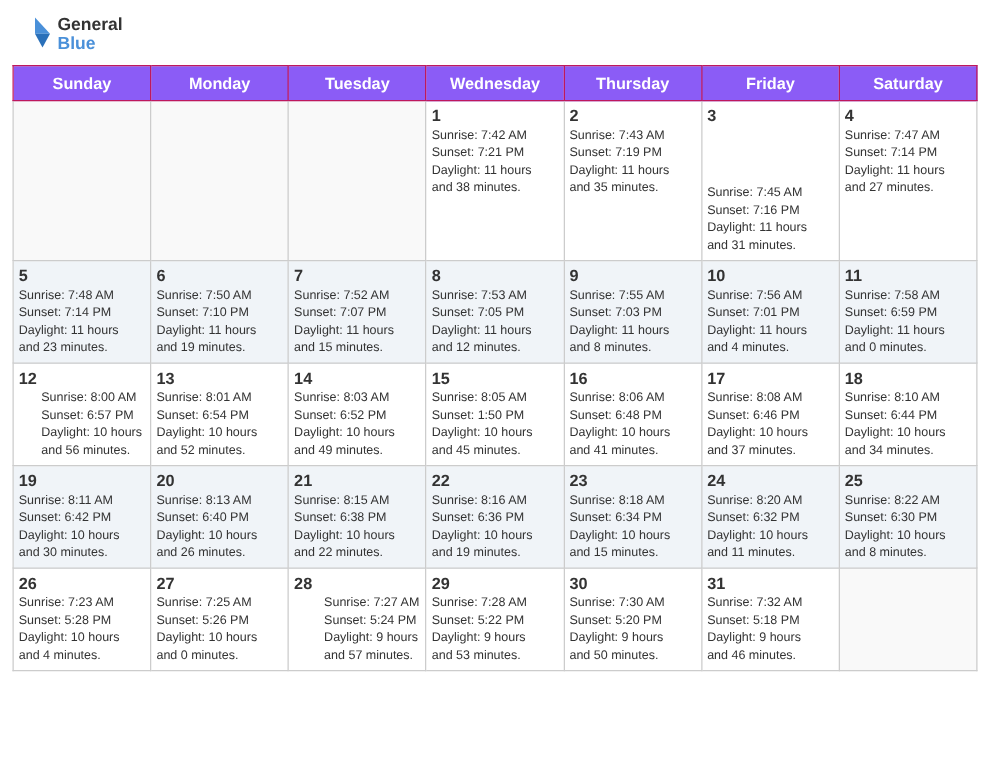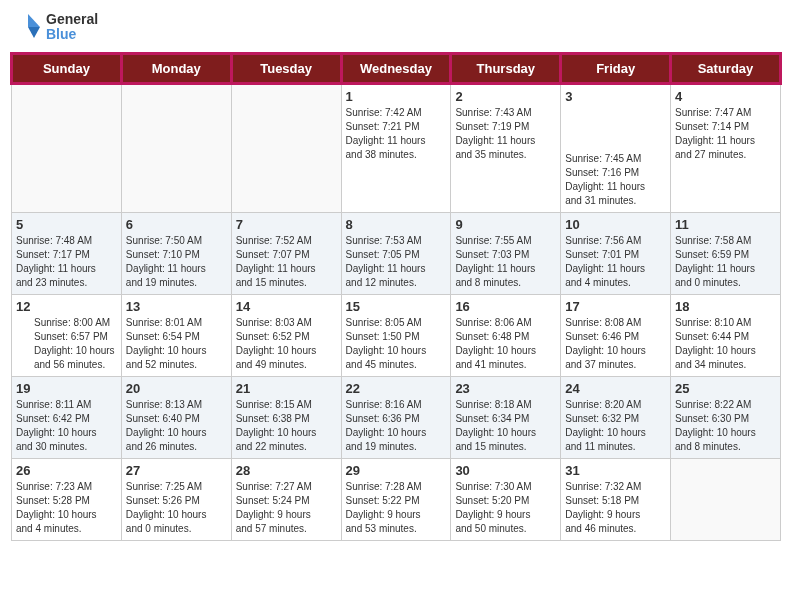--- a/index.html
+++ b/index.html
@@ -42,27 +42,27 @@
       color: #555;
     }
     .calendar {
       flex: 1;
       border: 1px solid #ccc;
       border-collapse: collapse;
       width: 100%;
       table-layout: fixed;
     }
     .calendar thead tr th {
-      background-color: #7f1d1d;
+      background-color: #8b5cf6;
       color: #fff;
       text-align: center;
       padding: 6px 2px;
       font-size: 13px;
       font-weight: bold;
-      border: 3px solid #be185d;
+      border: 1px solid #be185d;
     }
     .calendar tbody tr td {
       border: 1px solid #ccc;
       vertical-align: top;
       padding: 4px 4px;
       font-size: 10.5px;
       color: #333;
       height: 80px;
       width: 113px;
     }
@@ -148,21 +148,21 @@
             <div class="day-info" style="white-space: pre-line;">Sunrise: 7:47 AM
 Sunset: 7:14 PM
 Daylight: 11 hours
 and 27 minutes.</div>
           </td>
         </tr>
         <tr class="row-shade">
           <td>
             <span class="day-number">5</span>
             <div class="day-info" style="white-space: pre-line;">Sunrise: 7:48 AM
-Sunset: 7:17 PM
+Sunset: 7:14 PM
 Daylight: 11 hours
 and 23 minutes.</div>
           </td>
           <td>
             <span class="day-number">6</span>
             <div class="day-info" style="white-space: pre-line;">Sunrise: 7:50 AM
 Sunset: 7:10 PM
 Daylight: 11 hours
 and 19 minutes.</div>
           </td>
@@ -314,21 +314,21 @@
           </td>
           <td>
             <span class="day-number">27</span>
             <div class="day-info" style="white-space: pre-line;">Sunrise: 7:25 AM
 Sunset: 5:26 PM
 Daylight: 10 hours
 and 0 minutes.</div>
           </td>
           <td>
             <span class="day-number">28</span>
-            <div class="day-info" style="white-space: pre-line;">Sunrise: 7:27 AM
+            <div class="day-info" style="white-space: pre-line; margin-left: 24px;">Sunrise: 7:27 AM
 Sunset: 5:24 PM
 Daylight: 9 hours
 and 57 minutes.</div>
           </td>
           <td>
             <span class="day-number">29</span>
             <div class="day-info" style="white-space: pre-line;">Sunrise: 7:28 AM
 Sunset: 5:22 PM
 Daylight: 9 hours
 and 53 minutes.</div>

